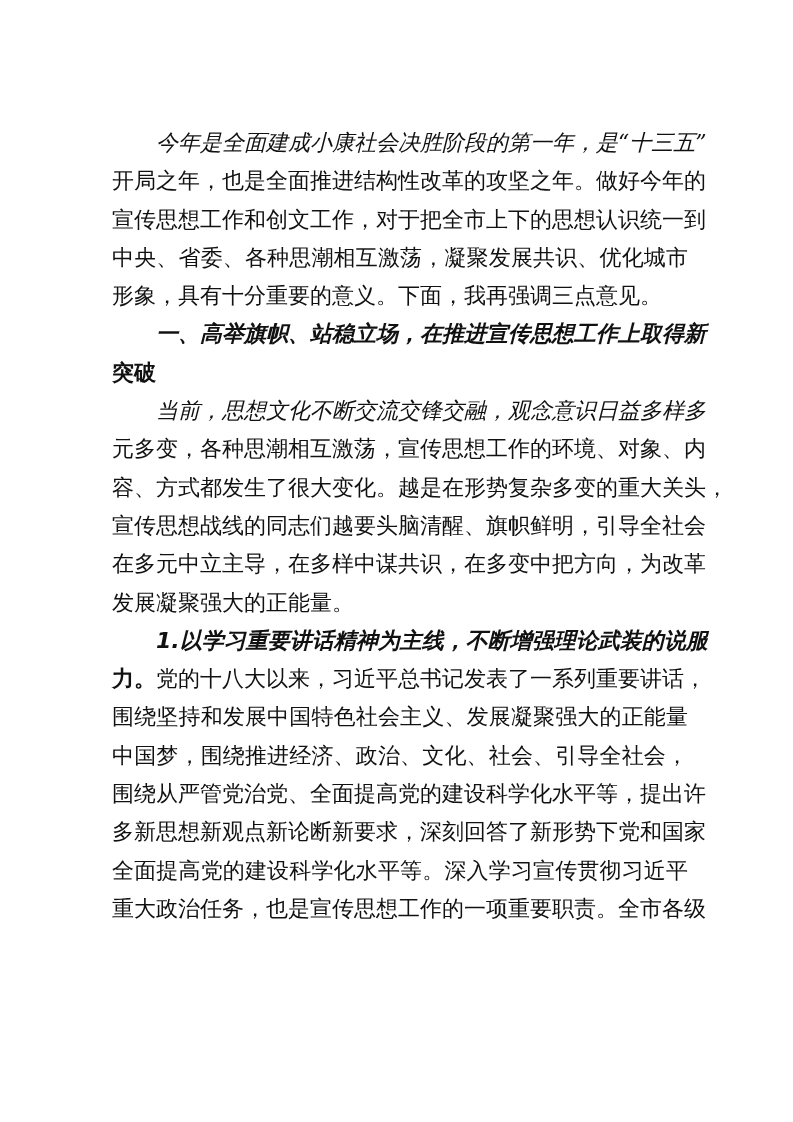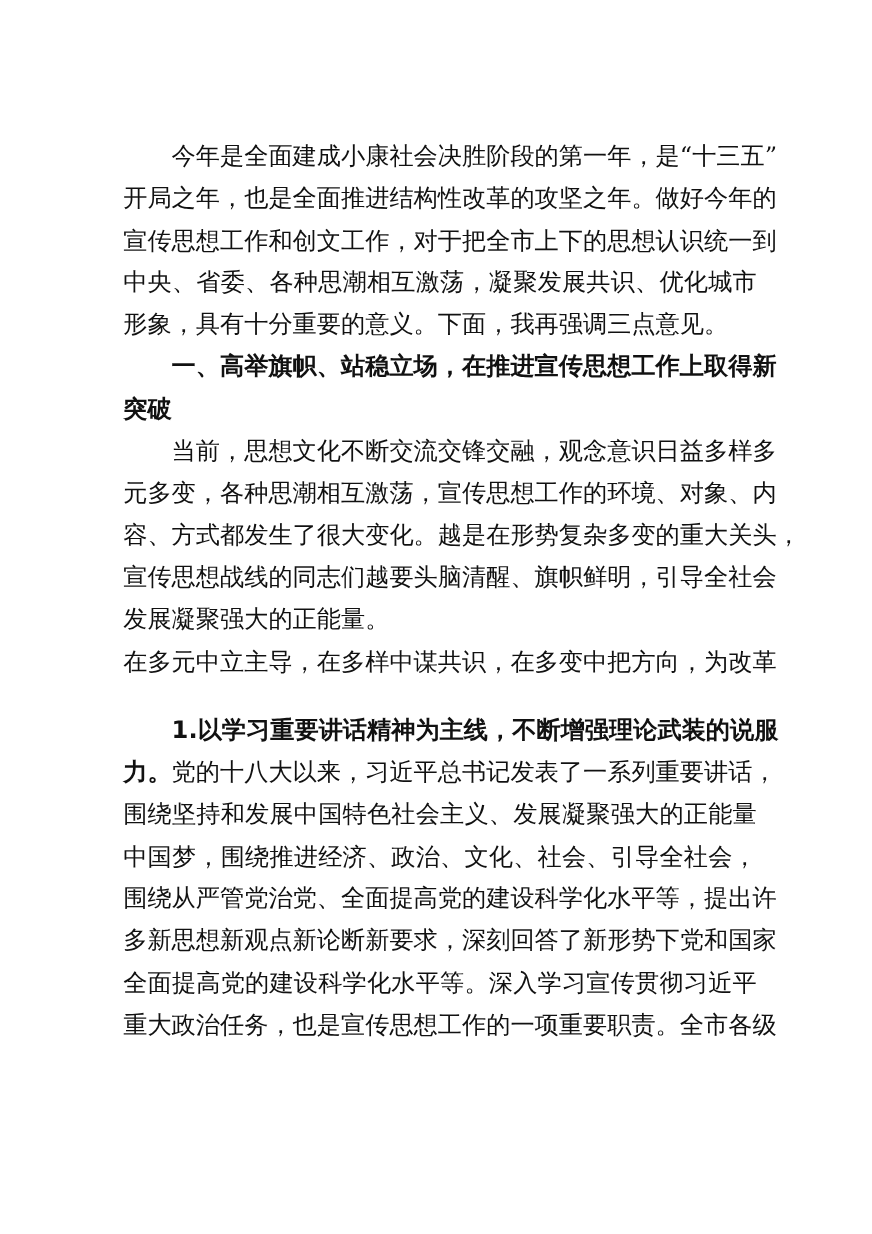--- a/index.html
+++ b/index.html
@@ -28,25 +28,25 @@
       white-space: nowrap;
       text-align: justify;
       text-align-last: justify;
       letter-spacing: 0;
     }
     .line.last {
       text-align-last: left;
     }
     .line.indent {
       padding-left: 44px;
+      font-style: italic;
     }
     .bold {
       font-family: "DejaVu Sans", "Liberation Sans", sans-serif;
       font-weight: bold;
-      margin-top: 24px;
     }
     .heading {
       font-family: "DejaVu Sans", "Liberation Sans", sans-serif;
       font-weight: bold;
     }
   </style>
 </head>
 <body>
 
 <div class="page">
@@ -62,22 +62,22 @@
   <div>
     <div class="line indent heading">一、高举旗帜、站稳立场，在推进宣传思想工作上取得新</div>
     <div class="line last heading">突破</div>
   </div>
 
   <div>
     <div class="line indent">当前，思想文化不断交流交锋交融，观念意识日益多样多</div>
     <div class="line">元多变，各种思潮相互激荡，宣传思想工作的环境、对象、内</div>
     <div class="line">容、方式都发生了很大变化。越是在形势复杂多变的重大关头，</div>
     <div class="line">宣传思想战线的同志们越要头脑清醒、旗帜鲜明，引导全社会</div>
+    <div class="line">在多元中立主导，在多样中谋共识，在多变中把方向，为改革</div>
     <div class="line last">发展凝聚强大的正能量。</div>
-    <div class="line">在多元中立主导，在多样中谋共识，在多变中把方向，为改革</div>
   </div>
 
   <div>
     <div class="line indent bold">1.以学习重要讲话精神为主线，不断增强理论武装的说服</div>
     <div class="line"><span class="bold">力。</span><span>党的十八大以来，习近平总书记发表了一系列重要讲话，</span></div>
     <div class="line">围绕坚持和发展中国特色社会主义、发展凝聚强大的正能量</div>
     <div class="line">中国梦，围绕推进经济、政治、文化、社会、引导全社会，</div>
     <div class="line">围绕从严管党治党、全面提高党的建设科学化水平等，提出许</div>
     <div class="line">多新思想新观点新论断新要求，深刻回答了新形势下党和国家</div>
     <div class="line">全面提高党的建设科学化水平等。深入学习宣传贯彻习近平</div>

